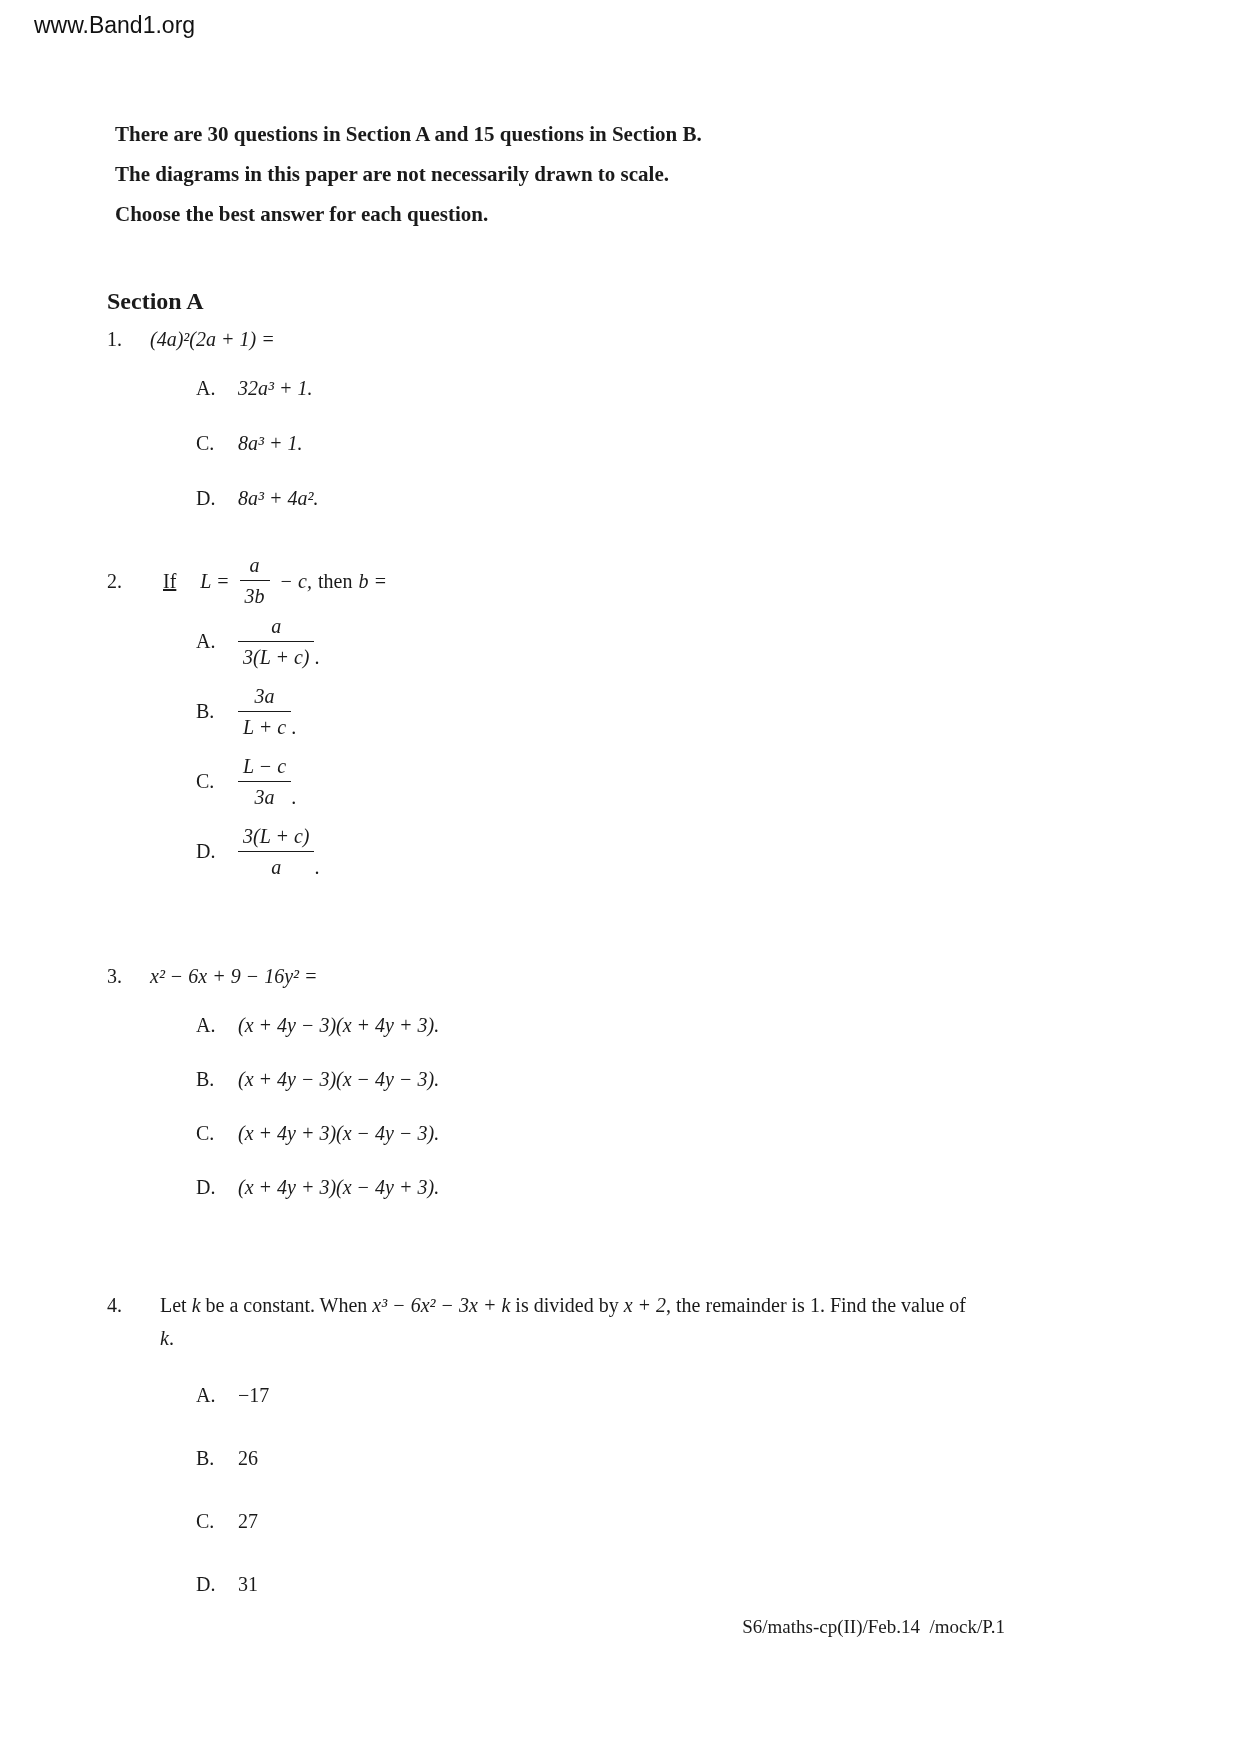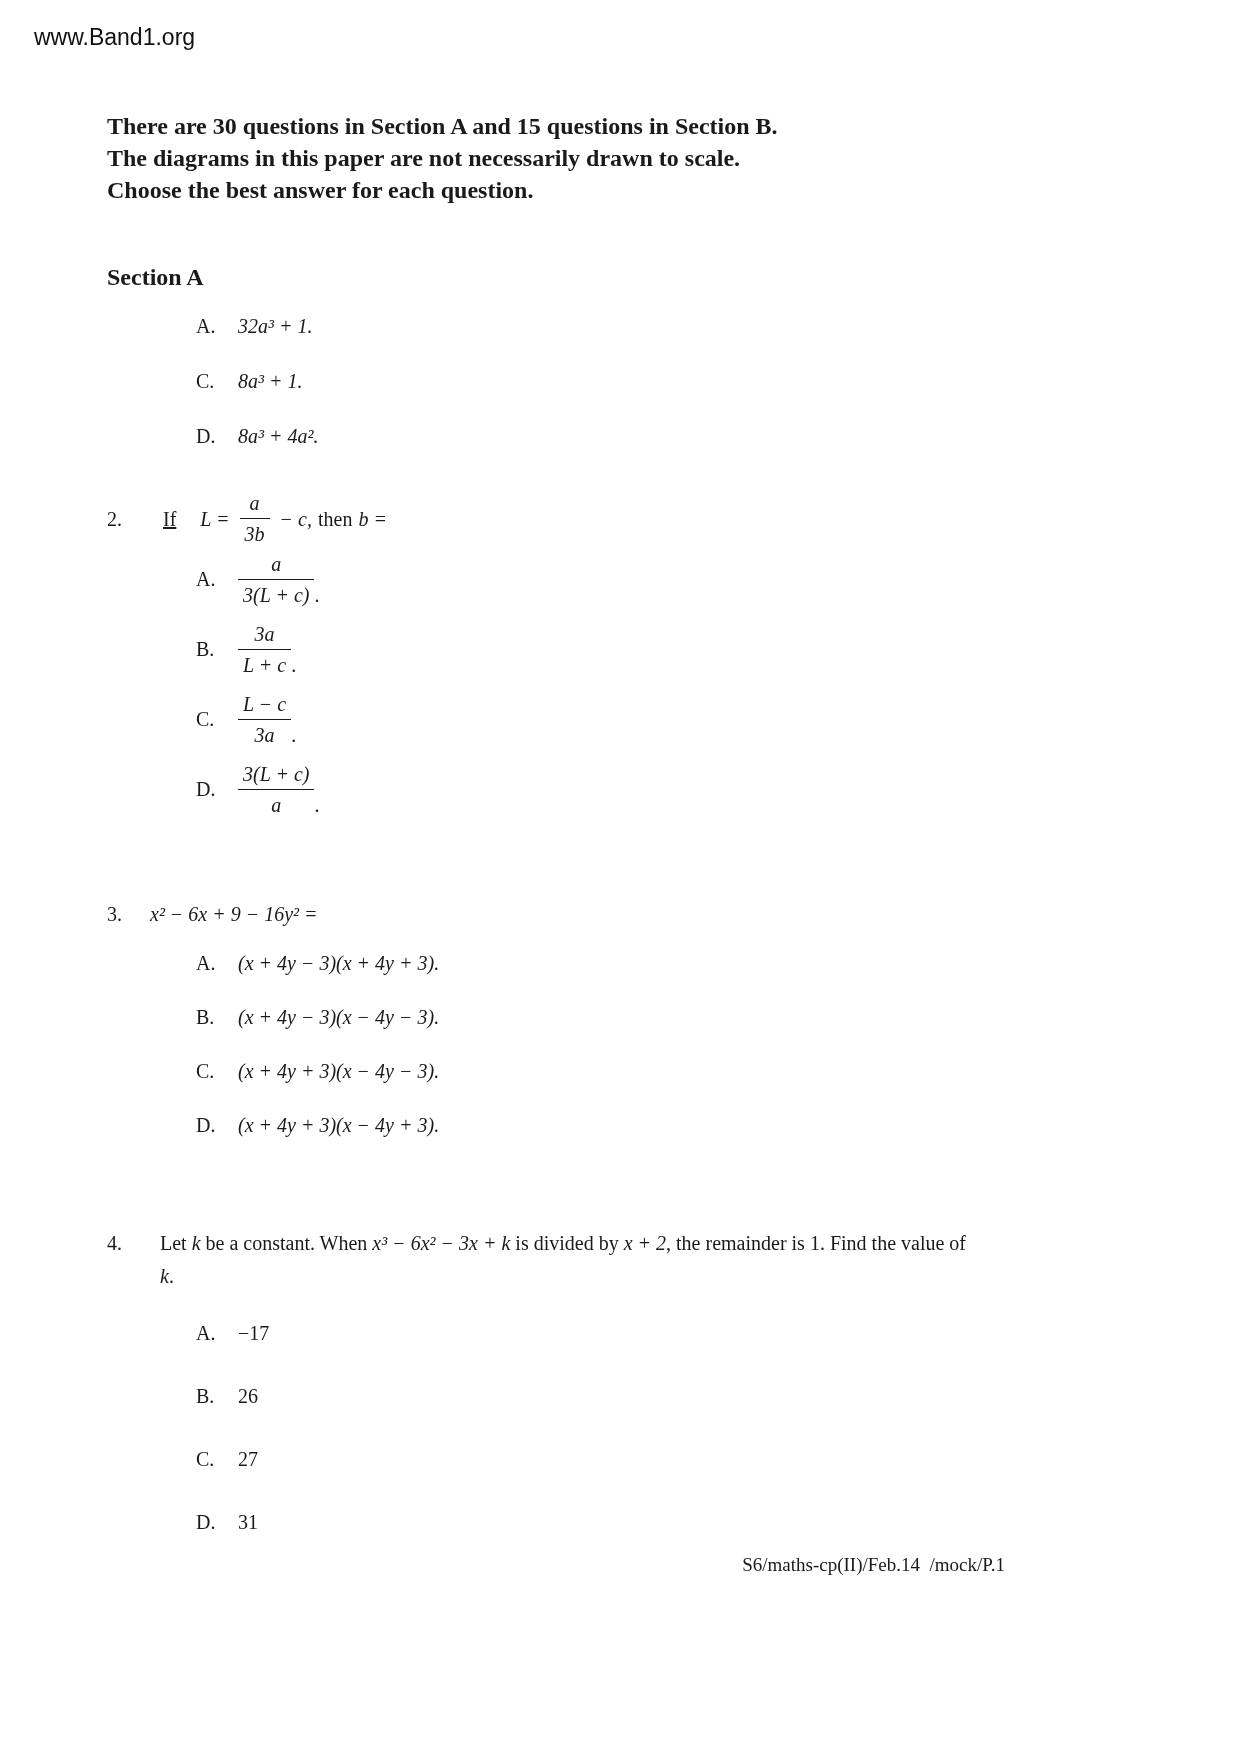--- a/index.html
+++ b/index.html
@@ -7,33 +7,33 @@
     position: relative;
     width: 1240px;
     height: 1754px;
     background: #ffffff;
     color: #1a1a1a;
     font-family: "Liberation Serif", serif;
     overflow: hidden;
   }
   .watermark {
     position: absolute;
-    top: 24px;
+    top: 12px;
     left: 34px;
     font-family: "Liberation Sans", sans-serif;
     font-size: 23px;
     color: #111;
   }
   .content {
     padding: 110px 235px 0 107px;
   }
   .intro p {
-    margin: 0;
+    margin: 8px;
     font-weight: bold;
-    font-size: 24px;
+    font-size: 21px;
     line-height: 32px;
   }
   .section-title {
     margin: 58px 0 0 0;
     font-weight: bold;
     font-size: 24px;
     line-height: 26px;
   }
   .question { font-size: 20px; }
   .math { font-style: italic; }
@@ -119,20 +119,23 @@
 
     <div class="intro">
       <p>There are 30 questions in Section A and 15 questions in Section B.</p>
       <p>The diagrams in this paper are not necessarily drawn to scale.</p>
       <p>Choose the best answer for each question.</p>
     </div>
 
     <div class="section-title">Section A</div>
 
     <div class="question q1">
+      <div class="stem-row">
+        <span class="qnum">1.</span><span class="math">(4a)²(2a + 1) =</span>
+      </div>
       <div class="options">
         <div class="option">
           <span class="olabel">A.</span><span class="math">32a³ + 1.</span>
         </div>
         <div class="option">
           <span class="olabel">C.</span><span class="math">8a³ + 1.</span>
         </div>
         <div class="option">
           <span class="olabel">D.</span><span class="math">8a³ + 4a².</span>
         </div>

